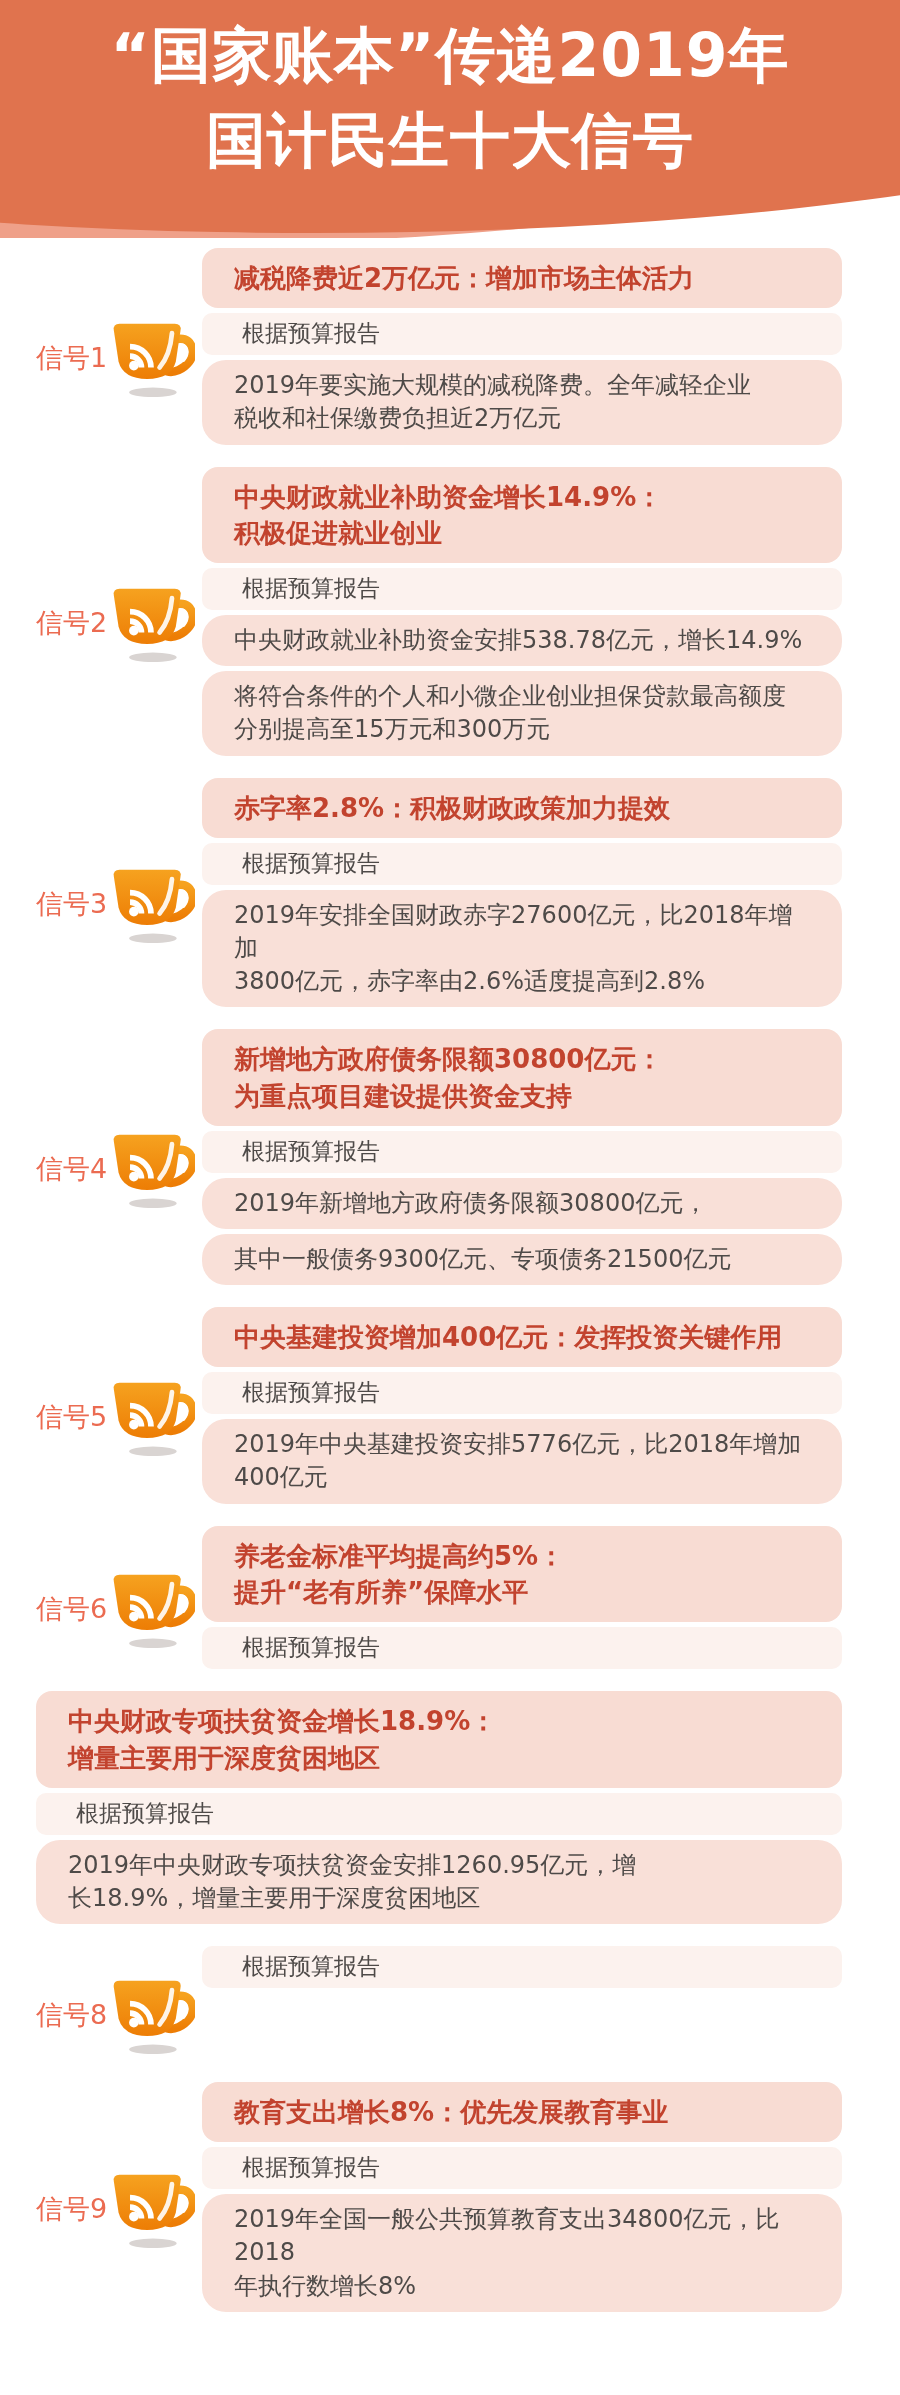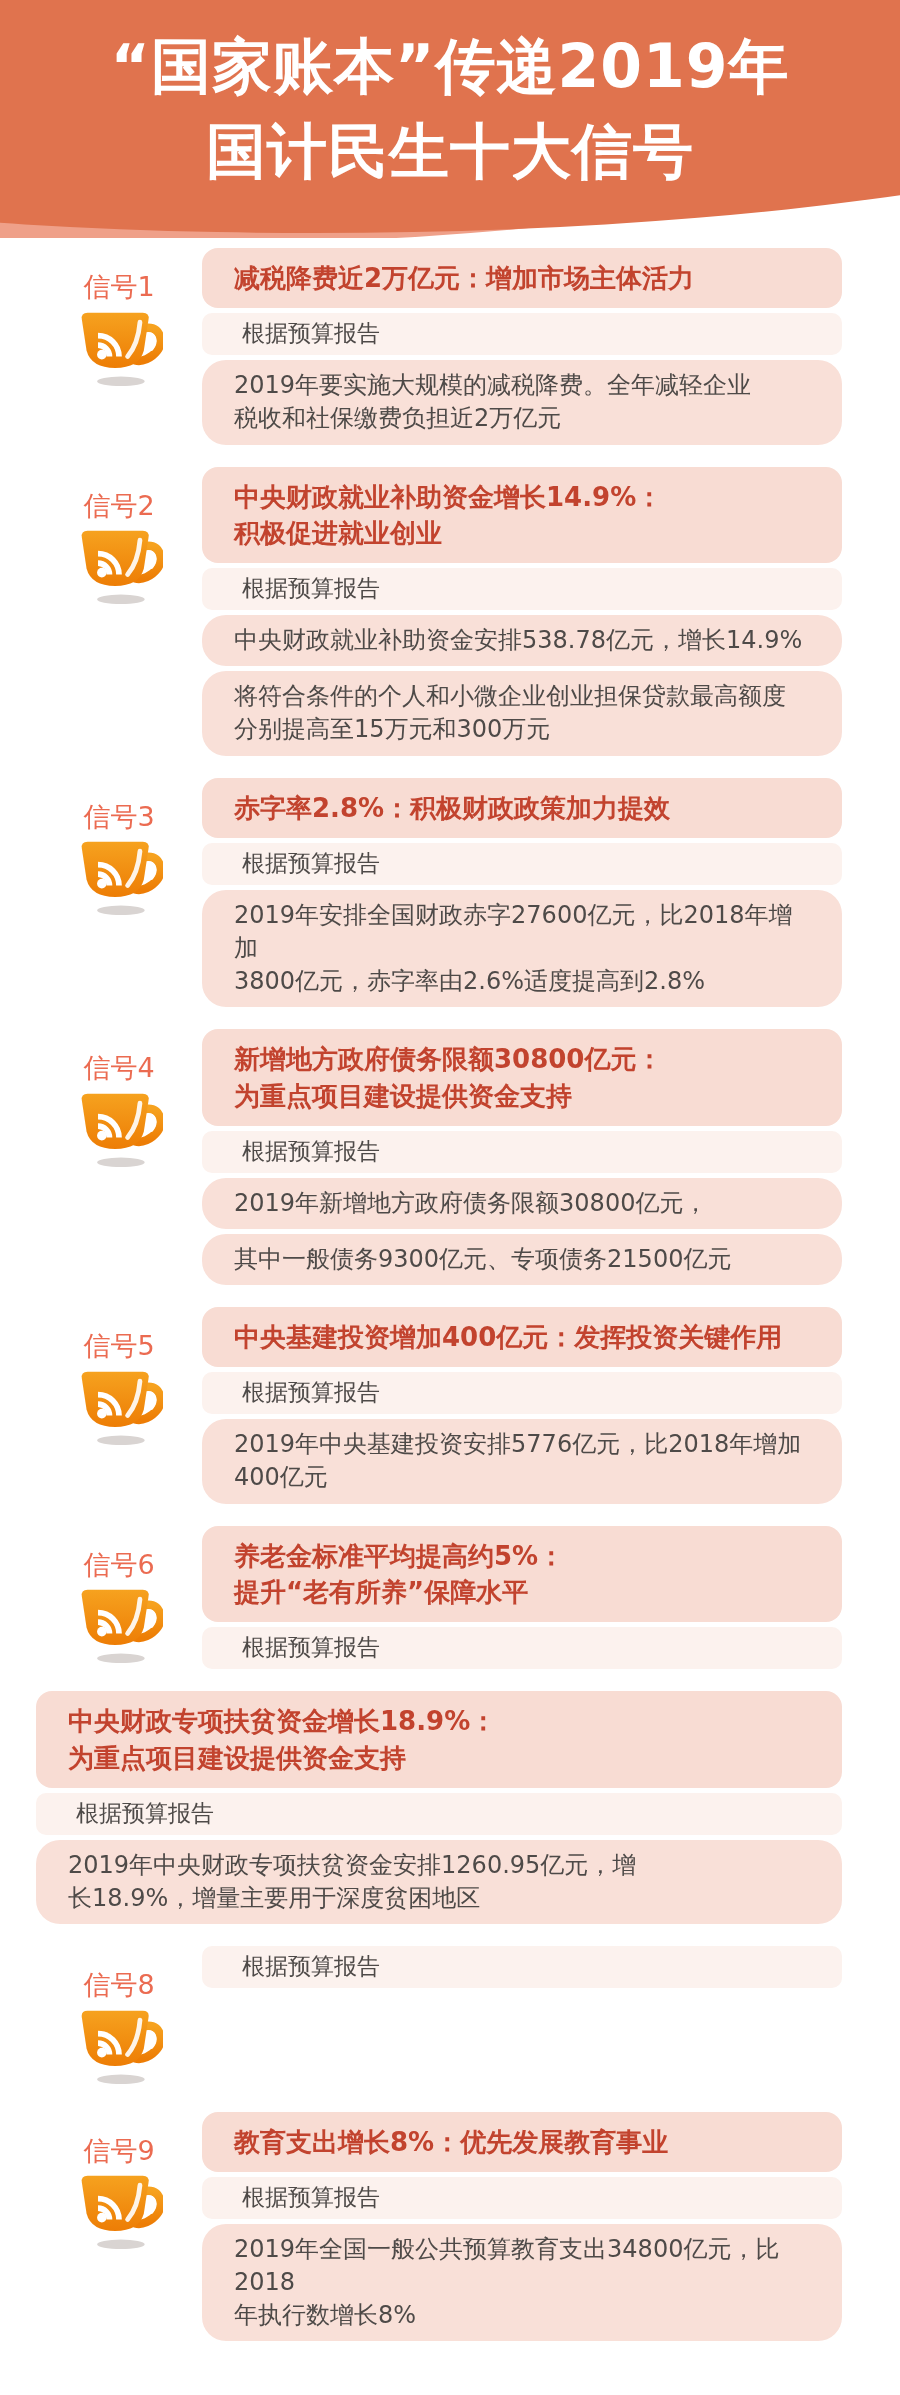--- a/index.html
+++ b/index.html
@@ -20,41 +20,41 @@
   .arc-light{
     left:-800px;top:-165px;width:1900px;height:410px;
     background:var(--header_arc,#EFA089);
   }
   .arc-main{
     left:-685px;top:-167px;width:2000px;height:400px;
     background:var(--header_bg,#E0734E);
   }
   .header-title{
     position:relative;z-index:2;
-    margin:0;padding-top:24px;
+    margin:0;padding-top:13px;
     text-align:center;
     color:#ffffff;
     font-size:60px;
     font-weight:bold;
     line-height:1.42;
     letter-spacing:1px;
   }
   .header-title span{display:block;}
 
   
   #signals{margin-top:10px;}
   .section{
     display:flex;
     margin:0 58px 22px 36px;
   }
   .label-col{
     flex:none;
     width:166px;
     display:flex;
-    flex-direction:column;
+    flex-direction:row;
     align-items:center;
     padding-top:24px;
   }
   .signal-label{
     font-size:27px;
     color:var(--signal_label,#EB6B51);
     line-height:1.1;
   }
   .cup{margin-top:4px;}
   .card{
@@ -283,21 +283,21 @@
     <div class="card">
       <div class="row-title">养老金标准平均提高约5%：
 提升“老有所养”保障水平</div>
       <div class="row-source">根据预算报告</div>
       </div>
   </section>
 
   <section class="section">
     <div class="card">
       <div class="row-title">中央财政专项扶贫资金增长18.9%：
-为重点项目建设提供资金支持</div>
+增量主要用于深度贫困地区</div>
       <div class="row-source">根据预算报告</div>
     <div class="row-para">2019年中央财政专项扶贫资金安排1260.95亿元，增
 长18.9%，增量主要用于深度贫困地区</div>
       </div>
   </section>
 
   <section class="section">
     <div class="label-col">
       <div class="signal-label">信号8</div>
       <div class="cup">

